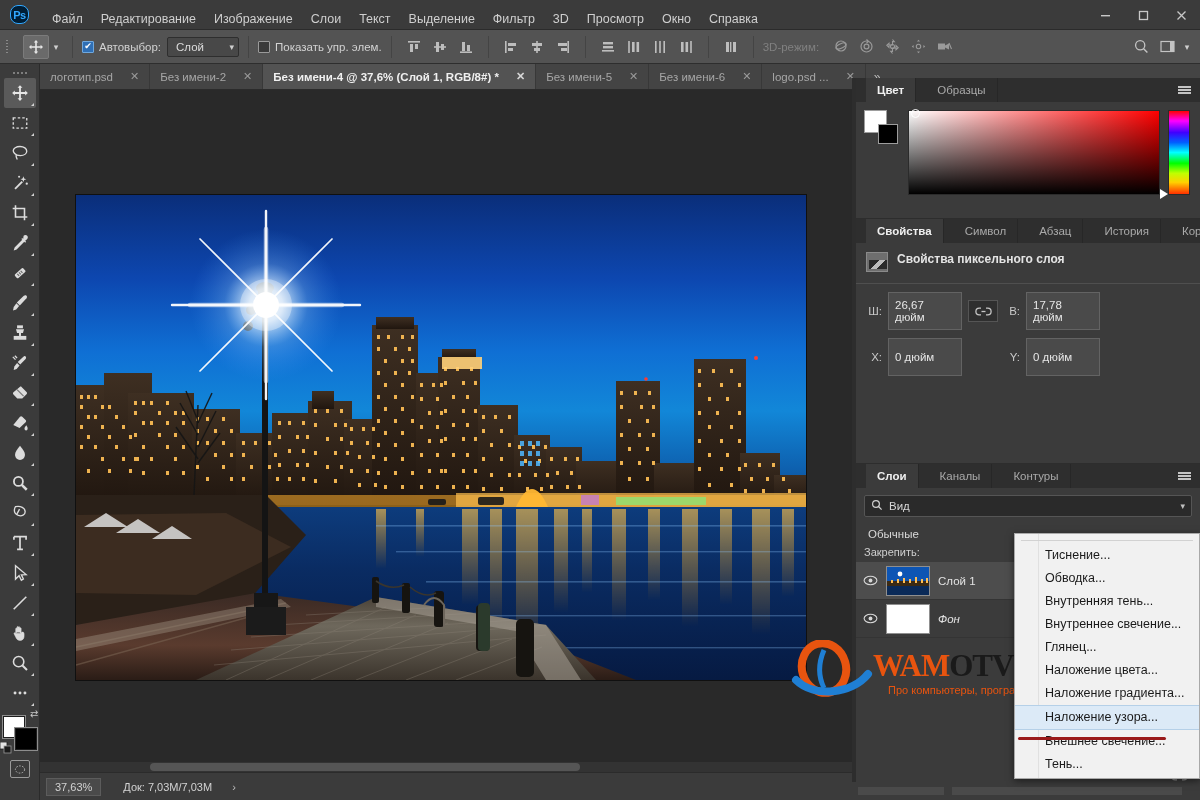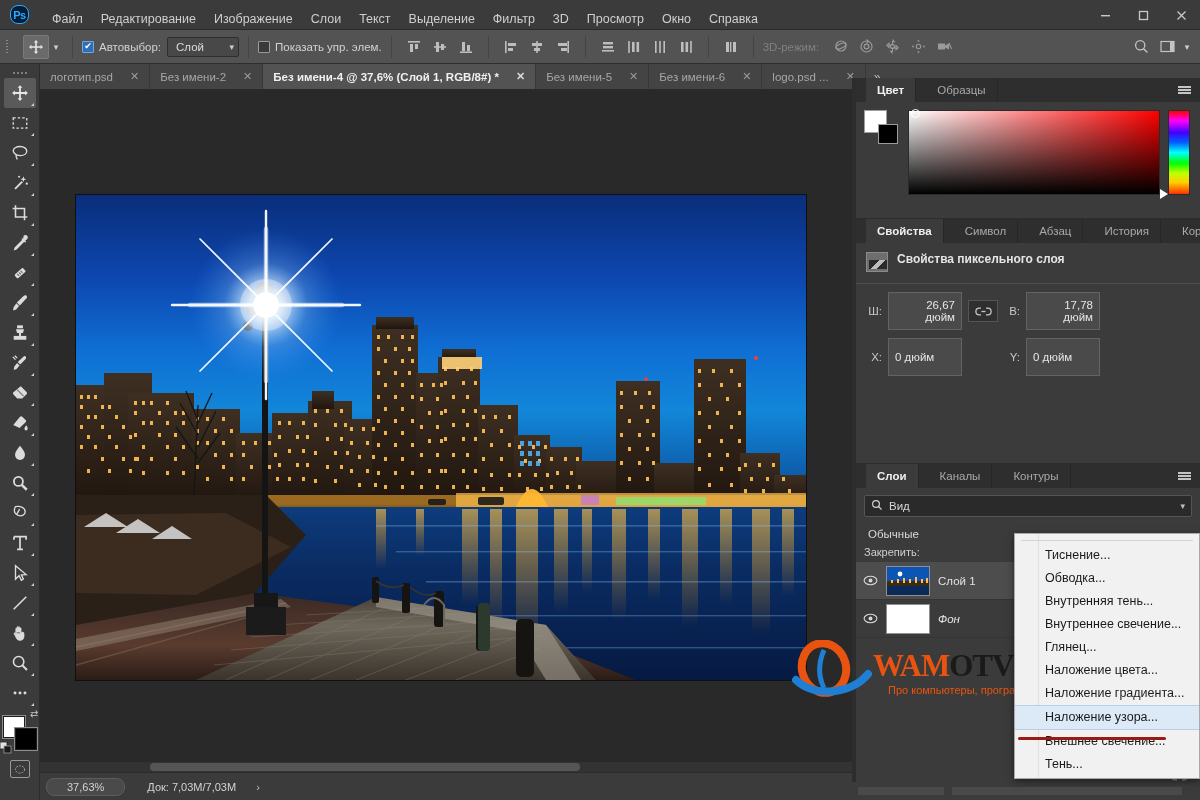--- a/index.html
+++ b/index.html
@@ -118,22 +118,22 @@
   }
   .doc-window {
     position:absolute; left:36px; top:105px; width:730px; height:485px;
     background:#000; box-shadow:0 0 0 1px #101010;
   }
   .photo { position:absolute; inset:0; overflow:hidden; }
   .statusbar {
     position:absolute; left:40px; top:772px; width:812px; height:28px; background:#3b3b3b;
     display:flex; align-items:center; border-top:1px solid #2b2b2b;
   }
-  .sb-zoom { color:#d2d2d2; font-size:11px; padding:2px 20px; background:#4a4a4a;
-    border:1px solid #5c5c5c; margin-left:6px; border-radius:8px; min-width:54px; text-align:center;}
+  .sb-zoom { color:#d2d2d2; font-size:11px; padding:2px 8px; background:#4a4a4a;
+    border:1px solid #5c5c5c; margin-left:6px; border-radius:0; min-width:54px; text-align:center;}
   .sb-doc { color:#d2d2d2; font-size:11px; margin-left:22px; }
   .sb-arrow { color:#bcbcbc; font-size:11px; margin-left:20px; }
   .hscroll { position:absolute; left:40px; top:762px; width:812px; height:10px; background:#333; }
 
   
   .dock { position:absolute; top:78px; left:856px; width:344px; height:722px; background:#3b3b3b; }
   .dock-rail { position:absolute; top:78px; left:852px; width:4px; height:722px; background:#2d2d2d; }
 
   .panel { background:#3b3b3b; }
   .panel-tabs { display:flex; align-items:stretch; height:24px; background:#2e2e2e; position:relative; }
@@ -168,21 +168,21 @@
   .prop-head { display:flex; align-items:flex-start; gap:9px; padding:9px 10px; }
   .prop-thumb { width:22px; height:20px; background:#6e6e6e; border:1px solid #8a8a8a;
     position:relative; overflow:hidden; }
   .prop-thumb:after { content:""; position:absolute; left:2px; bottom:2px; width:18px;height:9px;
     background: linear-gradient(135deg,#2b2b2b 40%, #bdbdbd 40% 60%, #2b2b2b 60%); }
   .prop-title { color:#e4e4e4; font-size:12px; font-weight:bold; }
   .prop-divider { height:1px; background:#4f4f4f; margin:2px 0 0; }
   .prop-row { display:flex; align-items:center; padding:8px 10px 0; gap:6px; }
   .prop-lbl { color:#c9c9c9; font-size:11.5px; width:16px; text-align:right; }
   .prop-inp { background:#4a4a4a; border:1px solid #636363; color:#e6e6e6; font-size:11.5px;
-    padding:18px 6px; width:74px; height:19px; display:flex; align-items:center;text-align:right; }
+    padding:18px 6px; width:74px; height:19px; display:flex; align-items:center; }
   .prop-link { width:30px; height:22px; background:#2f2f2f; border:1px solid #555;
     display:flex; align-items:center; justify-content:center; color:#bdbdbd; font-size:12px; }
   .prop-spacer { width:12px; }
 
   
   .layers-search { margin:7px 8px; height:22px; background:#2a2a2a; border:1px solid #555;
     border-radius:2px; display:flex; align-items:center; padding:0 6px; gap:6px; }
   .layers-search span { color:#d6d6d6; font-size:11.5px; }
   .layers-search .dd { margin-left:auto; color:#c0c0c0; font-size:9px; }
   .blend-row { display:flex; align-items:center; padding:2px 8px 0; gap:6px; }

